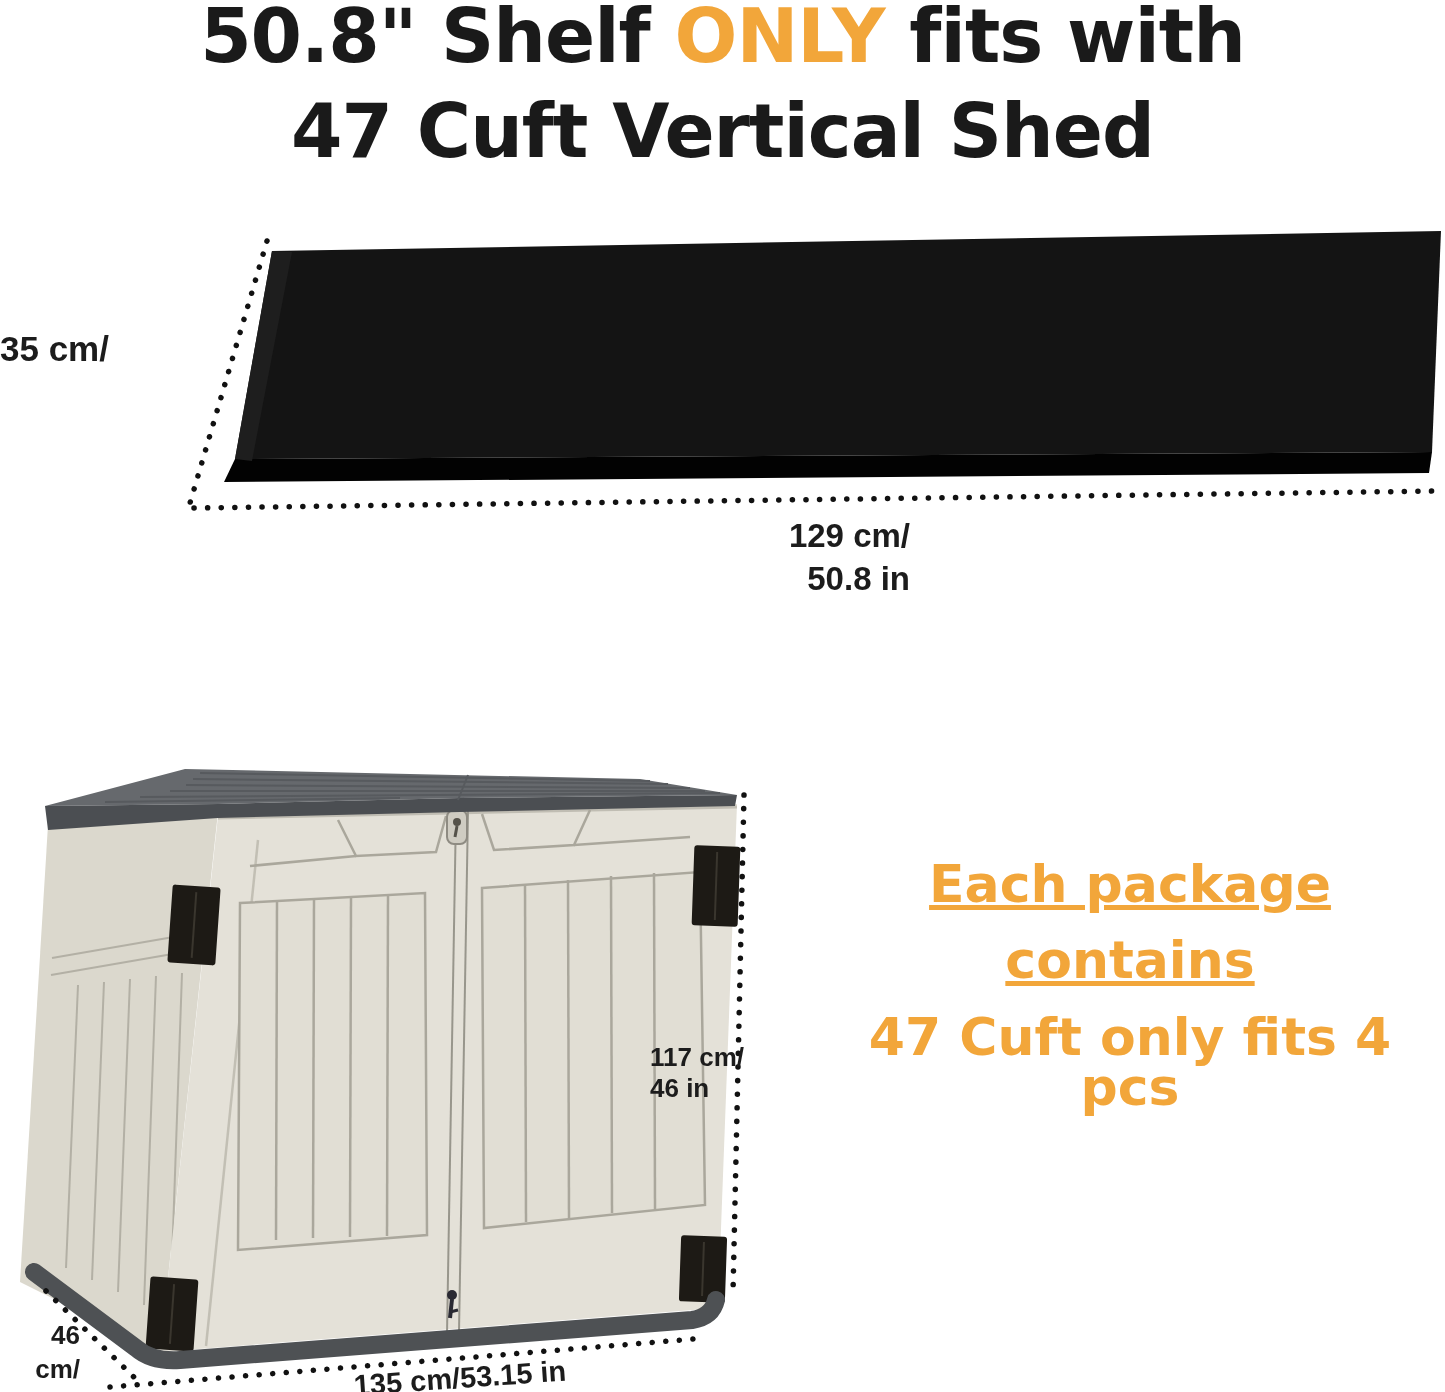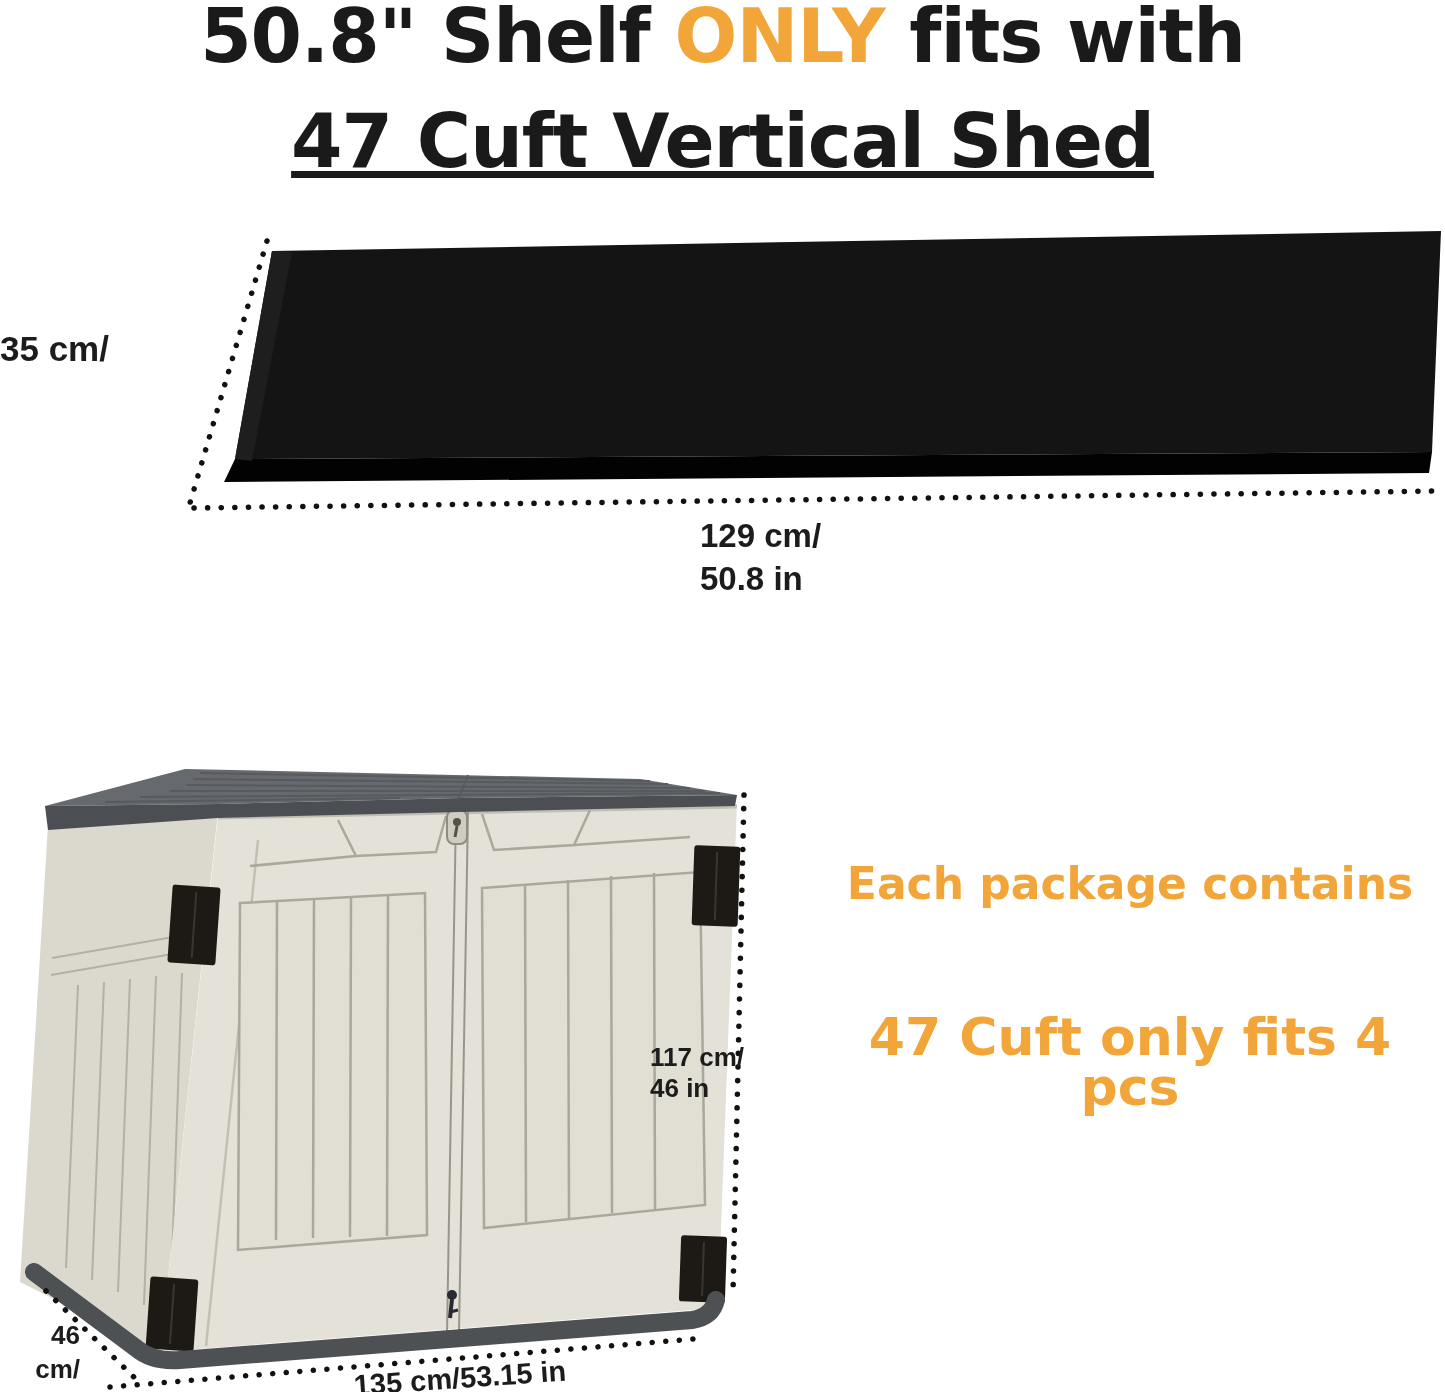--- a/index.html
+++ b/index.html
@@ -5,36 +5,36 @@
   html,body{margin:0;padding:0;background:#ffffff;}
   .canvas{position:relative;width:1445px;height:1392px;background:#ffffff;overflow:hidden;
           font-family:"Liberation Sans",sans-serif;color:#1a1a1a;}
   .scene{position:absolute;left:0;top:0;width:1445px;height:1392px;}
 
   
   .title{position:absolute;top:-14px;left:0;right:0;text-align:center;
          font-family:"DejaVu Sans",sans-serif;font-weight:bold;color:#1a1a1a;
          font-size:74px;letter-spacing:-1px;}
   .title-line{display:block;white-space:pre;line-height:100px;}
-  .title-line2{display:block;white-space:pre;line-height:90px;margin-top:10px;text-decoration:underline;}
+  .title-line2{display:block;white-space:pre;line-height:90px;}
   .hl{color:#F2A63A;}
 
   
   .dim{position:absolute;font-weight:bold;color:#1c1c1c;}
   .dim-shelf-depth{left:0;top:326px;width:208px;font-size:35px;line-height:45px;}
-  .dim-shelf-length{left:700px;top:514px;width:210px;text-align:left;font-size:33px;line-height:43px;}
+  .dim-shelf-length{left:700px;top:514px;width:210px;text-align:right;font-size:33px;line-height:43px;}
   .dim-shed-height{left:650px;top:1042px;width:205px;text-align:left;font-size:26px;line-height:31px;}
   .dim-shed-depth{left:0;top:1318px;width:80px;text-align:right;font-size:26px;line-height:34px;}
   .dim-shed-width{left:310px;top:1362px;width:300px;text-align:center;font-size:29px;
                   transform:rotate(-4deg);}
 
   
   .notes{position:absolute;left:830px;width:600px;text-align:center;color:#F2A63A;
          font-family:"DejaVu Sans",sans-serif;font-weight:bold;}
-  .notes-top{top:846px;font-size:44px;line-height:76px;}
+  .notes-top{top:846px;font-size:52px;line-height:76px;text-decoration:underline;}
   .notes-bottom{top:1012px;font-size:52px;line-height:50px;}
 </style>
 </head>
 <body>
 
 <div class="canvas">
 
   <div class="title">
     <span class="title-line"><span>50.8" Shelf </span><span class="hl">ONLY</span><span> fits with</span></span>
     <span class="title-line2">47 Cuft Vertical Shed</span>

